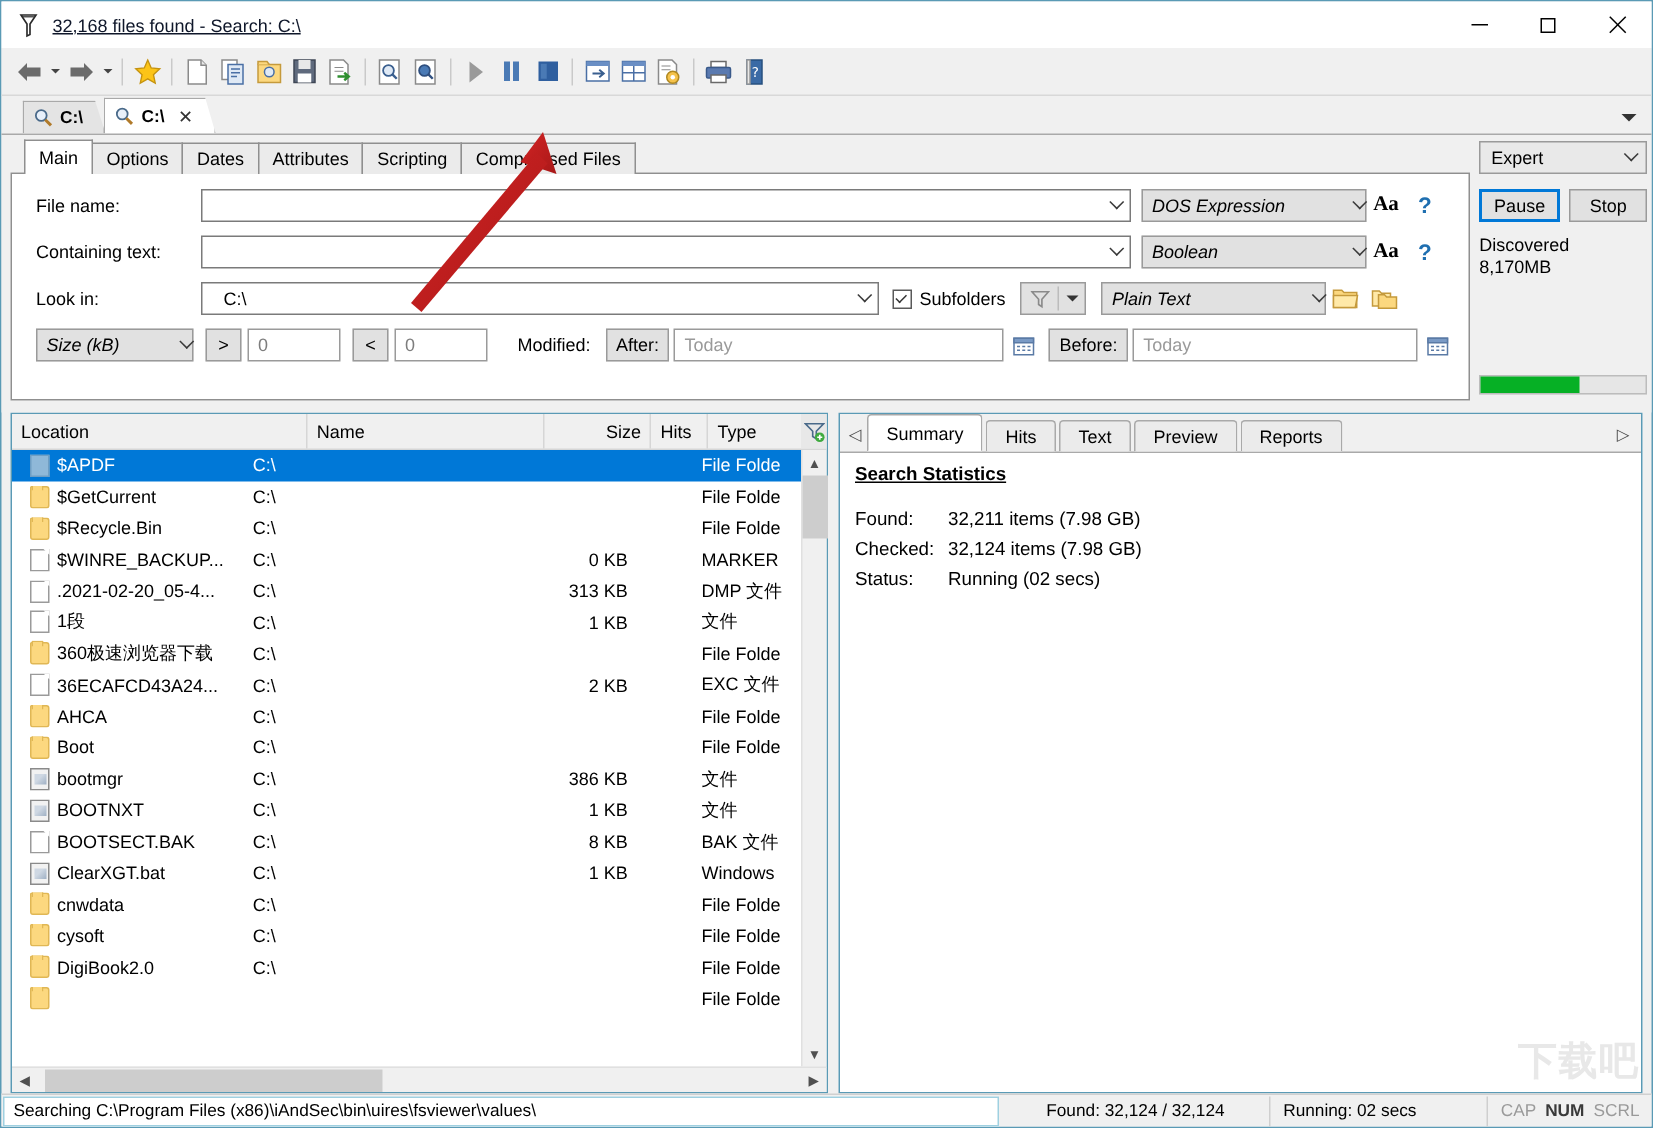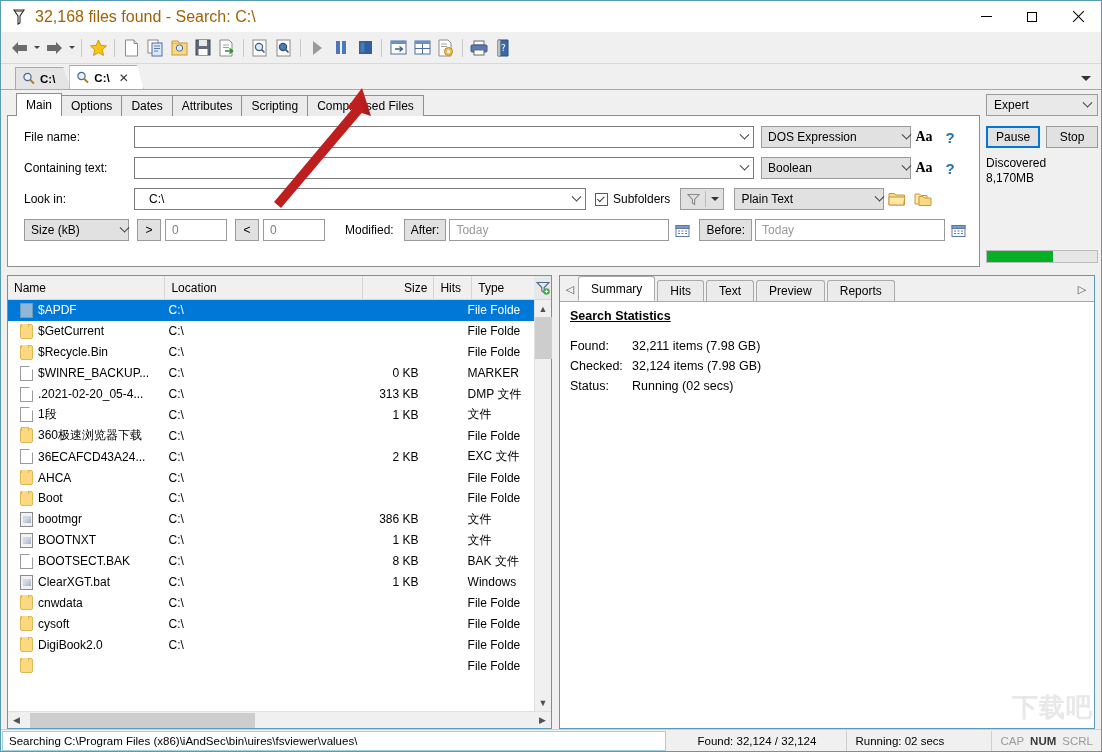--- a/index.html
+++ b/index.html
@@ -29,23 +29,24 @@
     flex: 0 0 auto;
     position: relative;
   }
   .titlebar .tb-icon {
     width: 18px; height: 18px;
     margin-left: 9px; margin-right: 7px;
     position: relative;
     flex: 0 0 auto;
   }
   .titlebar .tb-title {
-    font-size: 16px;
-    color: #a16207;
+    font-size: 12px;
+    color: #0f172a;
     white-space: nowrap;
+    text-decoration: underline;
   }
   .winbtns { margin-left: auto; display: flex; height: 31px; }
   .winbtn {
     width: 46px; height: 31px;
     display: flex; align-items: center; justify-content: center;
     font-size: 12px; color: #000;
     cursor: default;
   }
   .wb-min { width: 11px; height: 1px; background: #000; }
   .wb-max { width: 10px; height: 10px; border: 1px solid #000; }
@@ -199,21 +200,21 @@
   }
   .chev { width: 7px; height: 7px; border-right: 1.4px solid #3a3a3a; border-bottom: 1.4px solid #3a3a3a; transform: rotate(45deg) translate(-2px,-2px); }
   .grey-combo {
     height: 22px;
     border: 1px solid #9a9a9a;
     background: #e1e1e1;
     display: flex; align-items: center;
     padding-left: 6px;
     font-size: 12px;
   }
-  .grey-combo .val { flex: 1 1 auto; }
+  .grey-combo .val { flex: 1 1 auto; font-style: italic; }
   .iconbtn { width: 26px; height: 22px; display:flex;align-items:center;justify-content:center; cursor: default;}
   .aa { font-family: "Liberation Serif", serif; font-weight: bold; font-size: 14px; }
   .qm { color: #1f6fb0; font-weight: bold; font-size: 15px; }
   .textbox {
     height: 22px; border: 1px solid #9a9a9a; background: #fff;
     font-size: 12px; display: flex; align-items: center; padding-left: 6px;
   }
   .textbox.ph { color: #9a9a9a; }
   .smallbtn {
     height: 22px; min-width: 24px; padding: 0 6px;
@@ -732,22 +733,22 @@
       <div class="progbar">
         <div class="progfill" id="progfill" style="width: 60%; background: rgb(6, 176, 37);"></div>
       </div>
     </div>
   </div>
 
   <div class="results">
 
     <div class="listpanel">
       <div class="listhead">
+        <div class="hcell" style="width:198px;">Location</div>
         <div class="hcell" style="width:158px;">Name</div>
-        <div class="hcell" style="width:198px;">Location</div>
         <div class="hcell r" style="width:72px;">Size</div>
         <div class="hcell" style="width:38px;">Hits</div>
         <div class="hcell" style="width:62px;border-right:none;">Type</div>
         <div class="hcell" style="width:17px;padding:0;justify-content:center;border-right:none;background:#e8e8e8;">
           <svg width="14" height="14" viewBox="0 0 14 14">
               <path d="M1 1.5 L13 1.5 L8.2 6.5 L8.2 11.5 L5.8 10 L5.8 6.5 Z" fill="none" stroke="#4a6a8a" stroke-width="1.1"></path>
               <circle cx="10.5" cy="10.5" r="3.2" fill="#3faa3f"></circle>
               <path d="M10.5 8.8v3.4M8.8 10.5h3.4" stroke="#fff" stroke-width="1.1"></path>
             </svg>
         </div>

